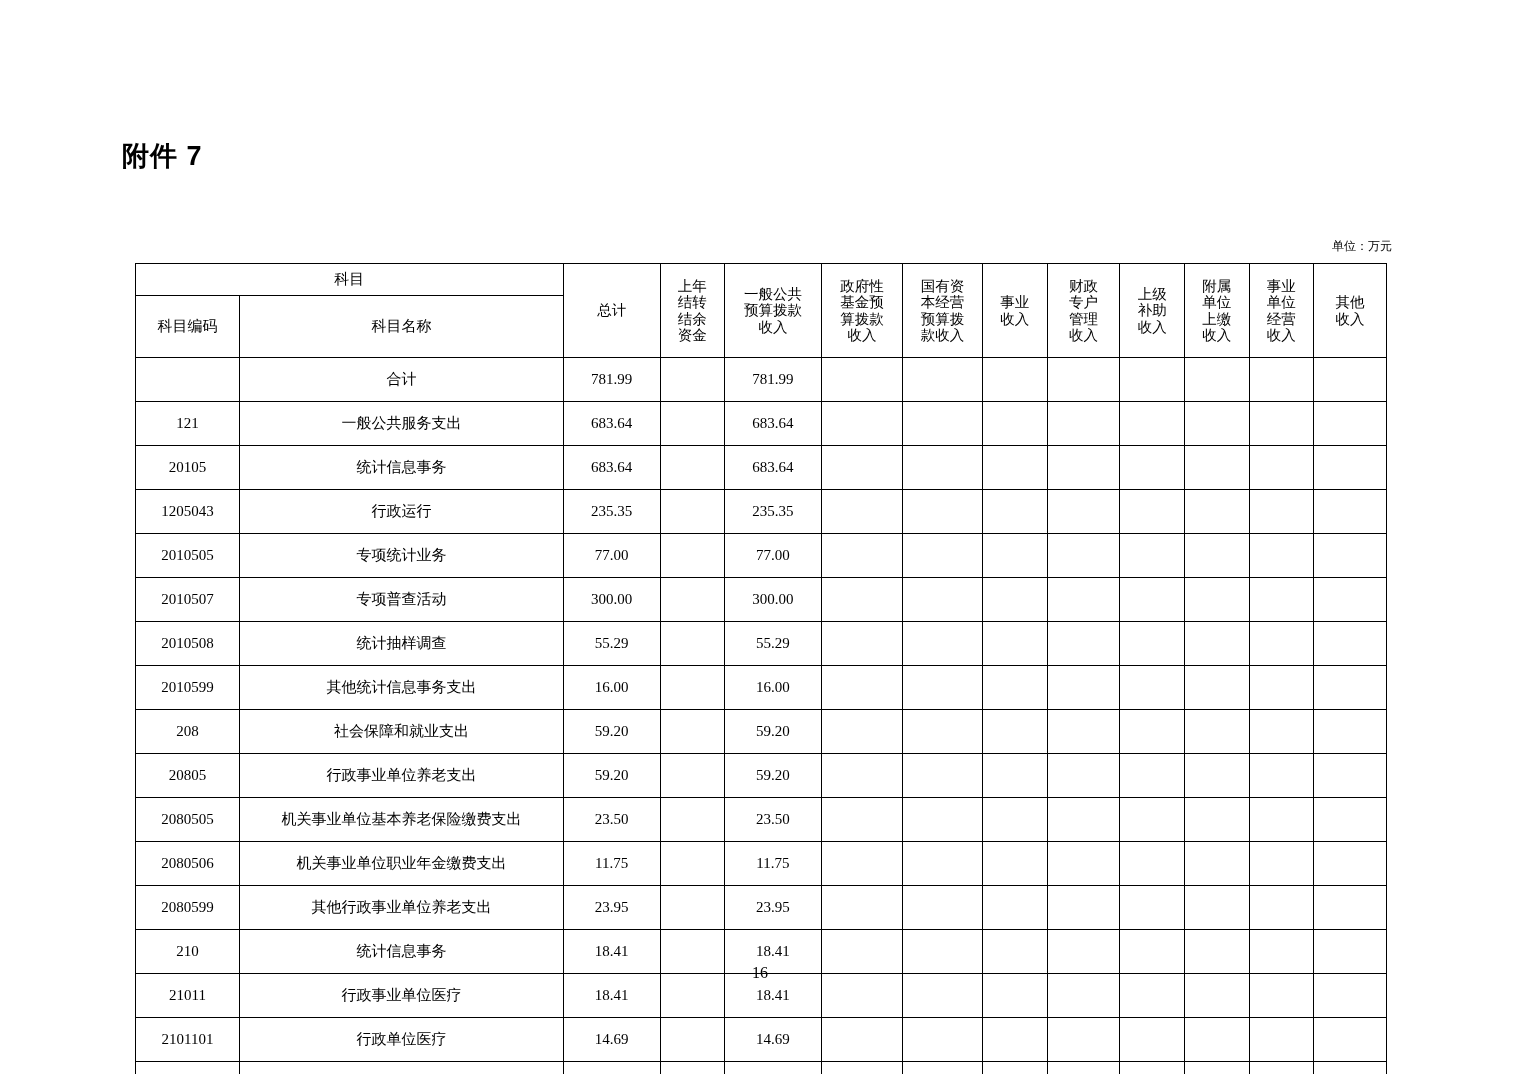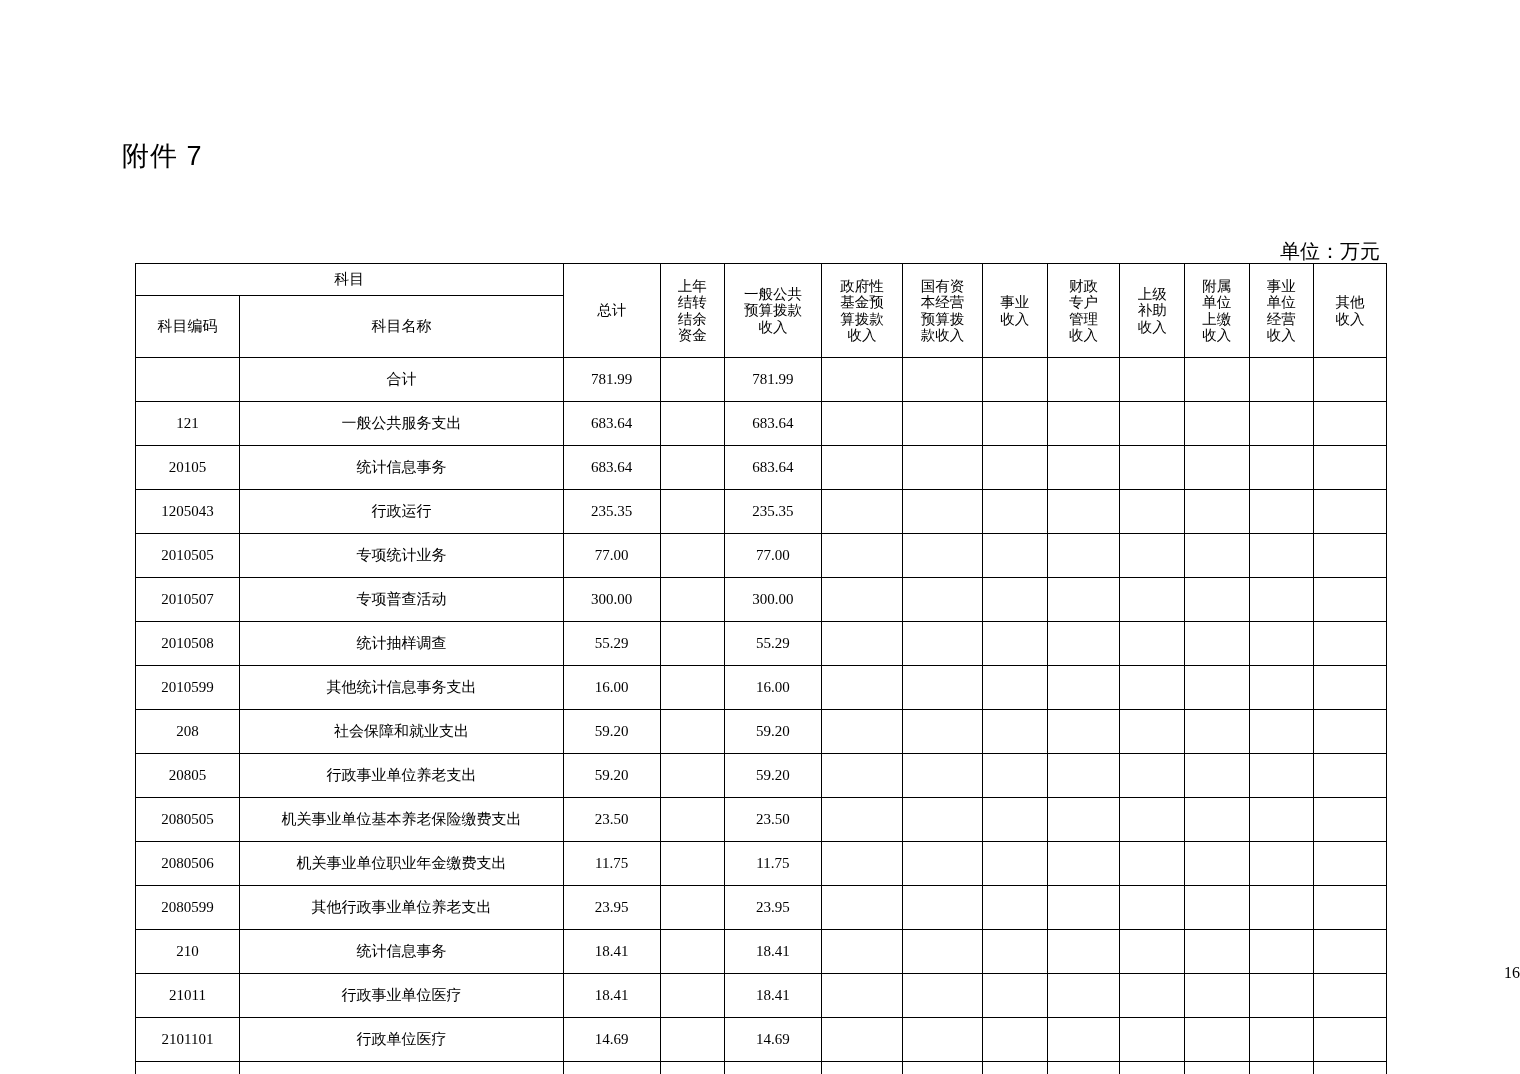--- a/index.html
+++ b/index.html
@@ -19,29 +19,29 @@
     position: relative;
     width: 1520px;
     height: 1074px;
     box-sizing: border-box;
   }
   .doc-title {
     position: absolute;
     left: 122px;
     top: 138px;
     font-size: 27px;
-    font-weight: normal;
+    font-weight: bold;
     letter-spacing: 1px;
     font-family: "Liberation Sans", "DejaVu Sans", sans-serif;
   }
   .unit-note {
     position: absolute;
-    right: 140px;
+    right: 128px;
     top: 238px;
-    font-size: 20px;
+    font-size: 12px;
     font-family: "Liberation Serif", "DejaVu Serif", serif;
   }
   .table-wrap {
     position: absolute;
     left: 135px;
     top: 263px;
     width: 1252px;
   }
   table.budget {
     border-collapse: collapse;
@@ -87,21 +87,21 @@
   .bold { font-weight: bold; }
   .indent0 { padding-left: 96px; }
   .indent1 { padding-left: 12px; }
   .indent2 { padding-left: 22px; }
   .indent3 { padding-left: 32px; }
   .page-number {
     position: absolute;
     left: 0;
     right: 0;
     top: 964px;
-    text-align: right;
+    text-align: center;
     font-size: 16px;
   }
 </style>
 </head>
 <body>
 
 <div class="page">
 
   <div class="doc-title">附件 7</div>
 

